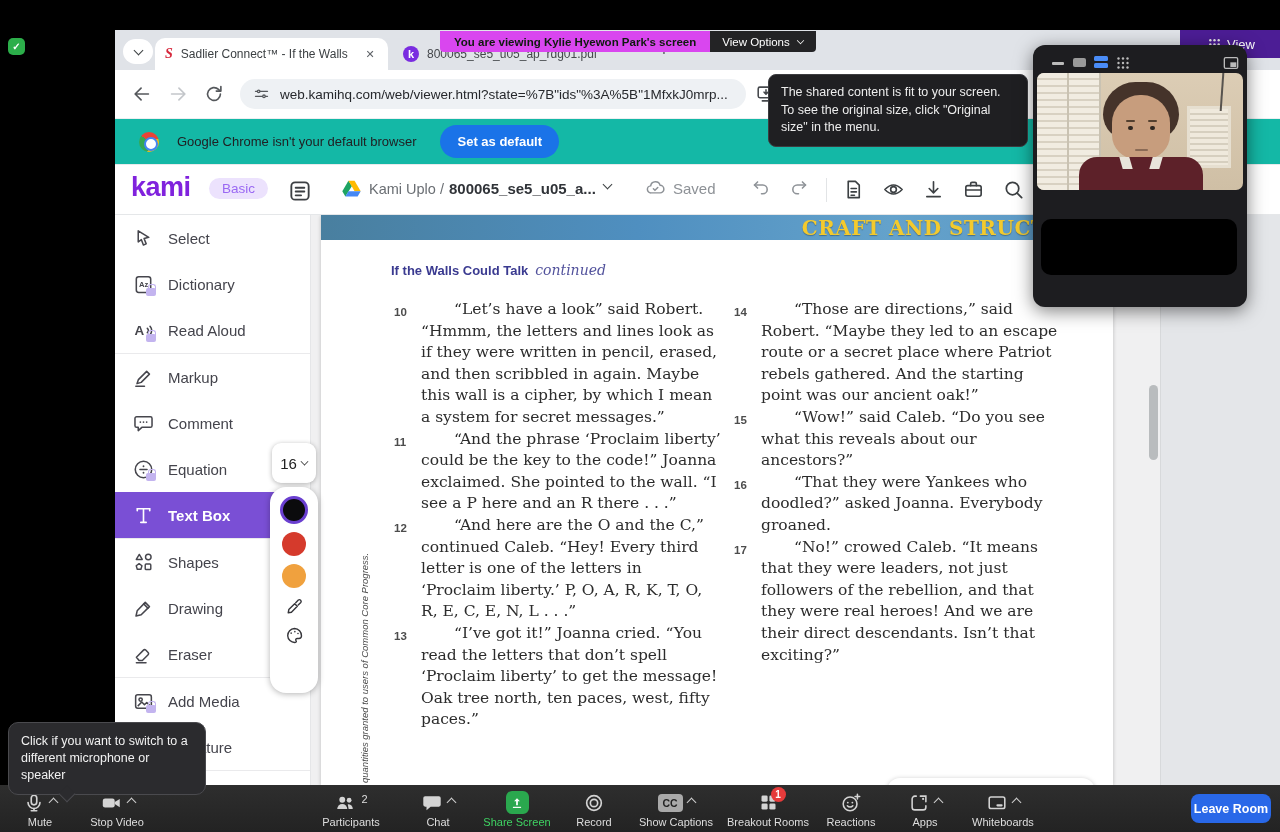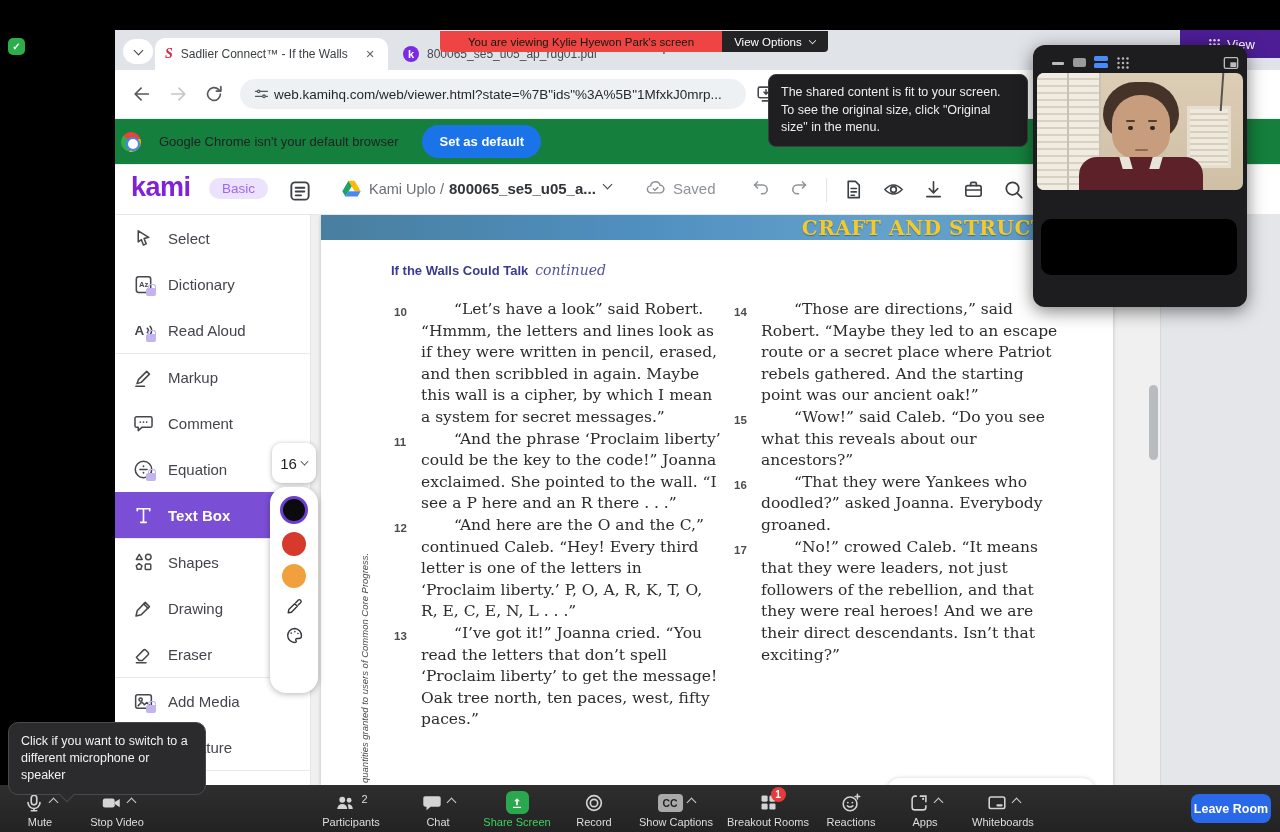--- a/index.html
+++ b/index.html
@@ -24,25 +24,25 @@
 .tab-close{width:16px;height:16px;border-radius:8px;display:flex;align-items:center;justify-content:center;color:#5f6368;font-size:11px}
 .tab-close::after{content:"✕"}
 .fav-sadlier{color:#d6273b;font-weight:bold;font-style:italic;font-size:14px;font-family:"Liberation Serif",serif}
 .fav-kami{width:16px;height:16px;border-radius:8px;background:#7a2ce0;color:#fff;font-size:11px;font-weight:bold;display:flex;align-items:center;justify-content:center}
 #newtab{position:absolute;left:540px;top:11px;width:18px;height:18px;color:#45484c;font-size:17px;line-height:18px;text-align:center}
 #newtab::after{content:"+"}
 
 
 #navbar{position:absolute;left:0;top:40px;width:100%;height:48px;background:#fff}
 .navic{position:absolute;top:13px;width:22px;height:22px}
-#urlpill{position:absolute;left:125px;top:9px;width:506px;height:30px;background:#eef1f4;border-radius:15px;display:flex;align-items:center;gap:4px;padding:4px 13px;overflow:hidden}
+#urlpill{position:absolute;left:125px;top:9px;width:506px;height:30px;background:#eef1f4;border-radius:15px;display:flex;align-items:center;gap:10px;padding:4px 13px;overflow:hidden}
 #url-text{font-size:13.5px;color:#26282c;white-space:nowrap;overflow:hidden}
 
 
-#notifbar{position:absolute;left:0;top:88px;width:100%;height:47px;background:#15803d;border-top:1px solid #edeff1;border-bottom:1px solid #e8eaec;display:flex;align-items:center;padding-left:6px}
+#notifbar{position:absolute;left:0;top:88px;width:100%;height:47px;background:#14b8a6;border-top:1px solid #edeff1;border-bottom:1px solid #e8eaec;display:flex;align-items:center;padding-left:24px}
 .chrome-logo{width:20px;height:20px;border-radius:50%;background:conic-gradient(from -50deg,#ea4335 0 120deg,#fbbc05 120deg 240deg,#34a853 240deg 360deg);position:relative}
 .chrome-logo::after{content:"";position:absolute;left:5px;top:5px;width:10px;height:10px;border-radius:50%;background:#fff;border:2.5px solid #4285f4}
 #notif-text{font-size:13px;color:#202124;margin-left:18px}
 #setdefault{margin-left:24px;background:#1a73e8;color:#fff;font-size:13px;font-weight:bold;padding:9px 17px;border-radius:18px;border:none}
 
 
 #kamibar{position:absolute;left:0;top:135px;width:100%;height:50px;background:#fff;border-bottom:1px solid #e5e7e9}
 #kami-logo{position:absolute;left:16px;top:7px;font-size:27px;font-weight:bold;color:#8022dd;letter-spacing:-.5px}
 #plan-pill{position:absolute;left:94px;top:13px;background:#ece2fd;color:#9a68f3;font-size:13.5px;padding:3px 13px;border-radius:13px}
 .kic{position:absolute;top:13px;width:24px;height:24px}
@@ -87,21 +87,21 @@
 #float-size{position:absolute;left:157px;top:413px;width:44px;height:40px;background:#fff;border-radius:9px;box-shadow:0 1px 5px rgba(0,0,0,.3);display:flex;align-items:center;justify-content:center;gap:4px;z-index:30;font-size:15px;color:#222}
 #float-size .chev{border-color:#333;transform:rotate(45deg) scale(.8)}
 #float-colors{position:absolute;left:155px;top:457px;width:48px;height:206px;background:#fff;border-radius:16px;box-shadow:0 1px 6px rgba(0,0,0,.3);display:flex;flex-direction:column;align-items:center;padding-top:9px;gap:8px;z-index:30}
 .swatch{width:24px;height:24px;border-radius:50%}
 .swatch.sel{width:28px;height:28px;background:#0b0b0d;border:3px solid #6a3fd0}
 .sw-red{background:#d53a2c}
 .sw-orange{background:#f0a13e}
 
 
 #green-banner{position:absolute;left:440px;top:31px;height:21px;display:flex;z-index:55;font-size:11.5px;border-radius:0 0 4px 4px;overflow:hidden}
-#gb-text{background:#ef4444;color:#0e1b0e;display:flex;align-items:center;padding:0 28px;font-weight:normal}
+#gb-text{background:#d946ef;color:#0e1b0e;display:flex;align-items:center;padding:0 14px;font-weight:bold}
 #gb-opts{background:#232325;color:#fff;display:flex;align-items:center;gap:7px;padding:0 12px}
 #gb-opts .chev{border-color:#fff;transform:rotate(45deg) scale(.75)}
 
 #view-patch{position:absolute;left:1180px;top:30px;width:100px;height:28px;background:#4c1d95;z-index:40;display:flex;align-items:center;justify-content:flex-end;gap:6px;padding-right:25px;color:#fff;font-size:13px}
 
 #fit-tooltip{position:absolute;left:768px;top:74px;width:260px;background:#1f1f22;border:1px solid #3c3c40;border-radius:8px;color:#ededed;font-size:12.5px;line-height:1.4;padding:9px 12px;z-index:60}
 
 #webcam{position:absolute;left:1033px;top:45px;width:214px;height:262px;background:#1d1d20;border-radius:12px;z-index:70;box-shadow:0 4px 18px rgba(0,0,0,.5)}
 .wcc{position:absolute;top:10px}
 #wc-min{left:19px;width:12px;height:2.5px;background:#bbb;border-radius:1px;top:17px}

